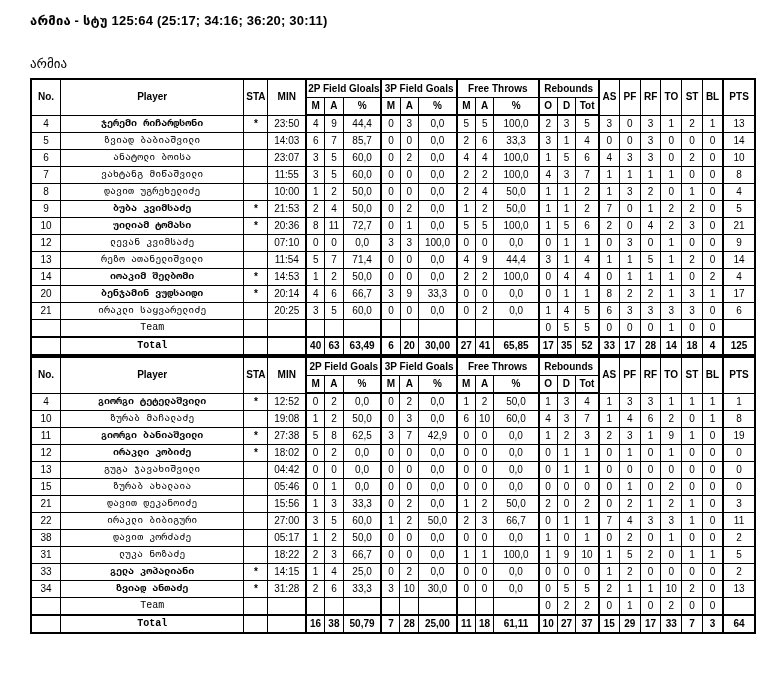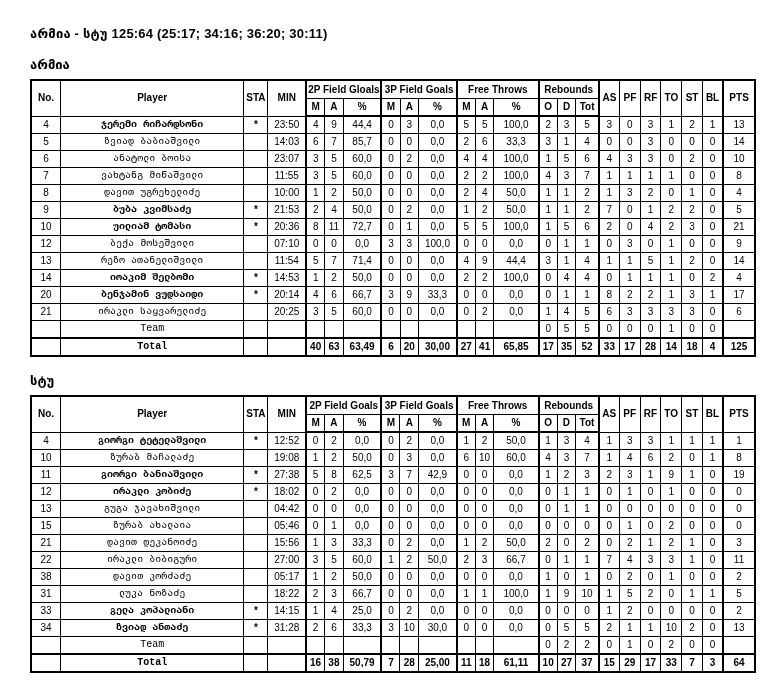--- a/index.html
+++ b/index.html
@@ -1,19 +1,19 @@
 <!DOCTYPE html>
 <html><head>
 <meta charset="utf-8">
 <style>
   html,body{margin:0;padding:0;background:#fff;color:#000;}
   body{width:768px;height:684px;font-family:"Liberation Sans","DejaVu Sans",sans-serif;overflow:hidden;}
-  .page{padding:20px 28px 0 30px;}
+  .page{padding:7px 28px 0 30px;}
   .match-title{font-weight:bold;font-size:13px;margin:6px 0 0 0;letter-spacing:.2px;}
-  .team-heading{font-weight:bold;font-size:13px;margin:16px 0 7px 0;}
+  .team-heading{font-weight:normal;font-size:13px;margin:28px 0 7px 0;}
   table.box{border-collapse:collapse;table-layout:fixed;width:726px;border:2px solid #000;}
   table.box th,table.box td{
     border:1px solid #000;font-size:10px;height:16px;line-height:16px;
     padding:0 1px;text-align:center;overflow:hidden;white-space:nowrap;
   }
   table.box thead th{font-weight:bold;height:15px;}
   table.box thead tr.grp-row th{height:17px;}
   table.box thead tr.sub-row th{border-bottom:2px solid #000;}
   td.no-cell{text-align:right;padding-right:3px;}
   td.player-cell{text-align:left;padding-left:3px;font-family:Liberation Mono, monospace;}
@@ -259,21 +259,21 @@
           <td class="s-cell gl">2</td>
           <td class="s-cell">0</td>
           <td class="s-cell">4</td>
           <td class="s-cell">2</td>
           <td class="s-cell">3</td>
           <td class="s-cell">0</td>
           <td class="pts-cell gl">21</td>
         </tr>
         <tr>
           <td class="no-cell">12</td>
-          <td class="player-cell">ბექა მოსეშვილი</td>
+          <td class="player-cell">ლევან კვიმსაძე</td>
           <td class="sta-cell"></td>
           <td class="min-cell">07:10</td>
           <td class="m-cell gl">0</td>
           <td class="a-cell">0</td>
           <td class="pct-cell">0,0</td>
           <td class="m-cell gl">3</td>
           <td class="a-cell">3</td>
           <td class="pct-cell">100,0</td>
           <td class="m-cell gl">0</td>
           <td class="a-cell">0</td>
@@ -435,21 +435,20 @@
           <td class="s-cell">17</td>
           <td class="s-cell">28</td>
           <td class="s-cell">14</td>
           <td class="s-cell">18</td>
           <td class="s-cell">4</td>
           <td class="pts-cell gl">125</td>
         </tr>
       </tbody>
     </table>
 
-  <div class="team-heading">სტუ</div>
   <table class="box">
       <colgroup>
         <col style="width: 27px;">
         <col style="width: 168px;">
         <col style="width: 22px;">
         <col style="width: 35px;">
         <col style="width: 17px;">
         <col style="width: 17px;">
         <col style="width: 35px;">
         <col style="width: 17px;">

